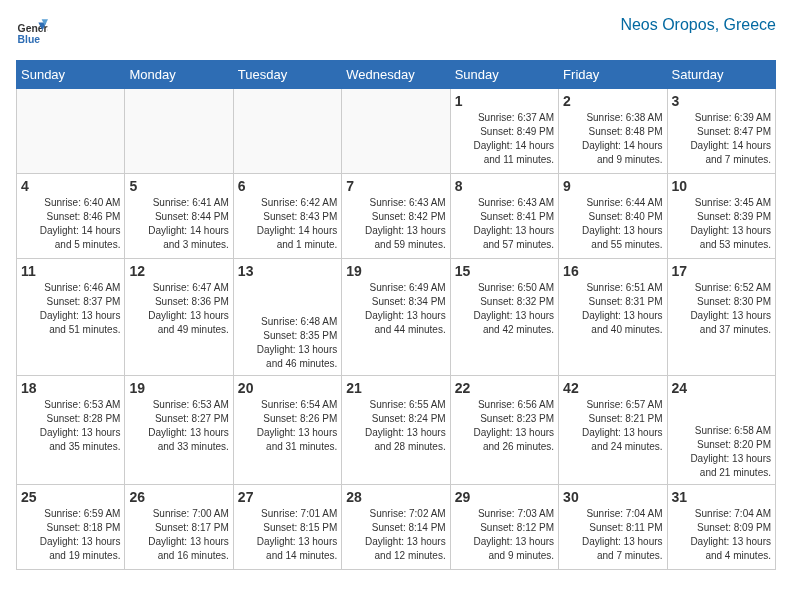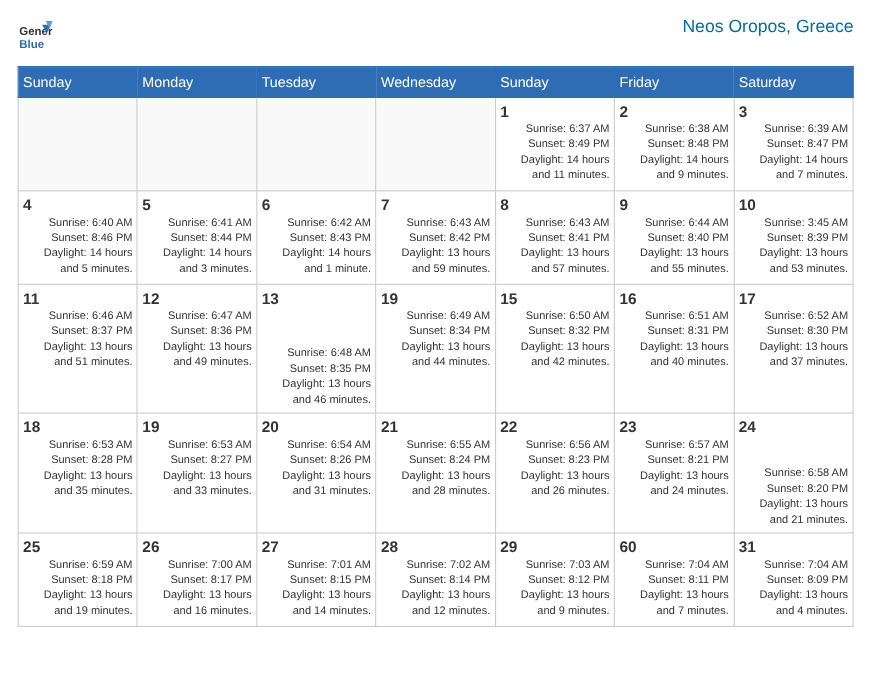--- a/index.html
+++ b/index.html
@@ -265,21 +265,21 @@
 and 28 minutes.</div>
         </td>
         <td>
           <div class="day-num">22</div>
           <div class="day-info" style="white-space: pre-line;">Sunrise: 6:56 AM
 Sunset: 8:23 PM
 Daylight: 13 hours
 and 26 minutes.</div>
         </td>
         <td>
-          <div class="day-num">23</div>
+          <div class="day-num">42</div>
           <div class="day-info" style="white-space: pre-line;">Sunrise: 6:57 AM
 Sunset: 8:21 PM
 Daylight: 13 hours
 and 24 minutes.</div>
         </td>
         <td>
           <div class="day-num">24</div>
           <div class="day-info" style="white-space: pre-line; margin-top: 28px;">Sunrise: 6:58 AM
 Sunset: 8:20 PM
 Daylight: 13 hours
@@ -316,21 +316,21 @@
 and 12 minutes.</div>
         </td>
         <td>
           <div class="day-num">29</div>
           <div class="day-info" style="white-space: pre-line;">Sunrise: 7:03 AM
 Sunset: 8:12 PM
 Daylight: 13 hours
 and 9 minutes.</div>
         </td>
         <td>
-          <div class="day-num">60</div>
+          <div class="day-num">30</div>
           <div class="day-info" style="white-space: pre-line;">Sunrise: 7:04 AM
 Sunset: 8:11 PM
 Daylight: 13 hours
 and 7 minutes.</div>
         </td>
         <td>
           <div class="day-num">31</div>
           <div class="day-info" style="white-space: pre-line;">Sunrise: 7:04 AM
 Sunset: 8:09 PM
 Daylight: 13 hours

